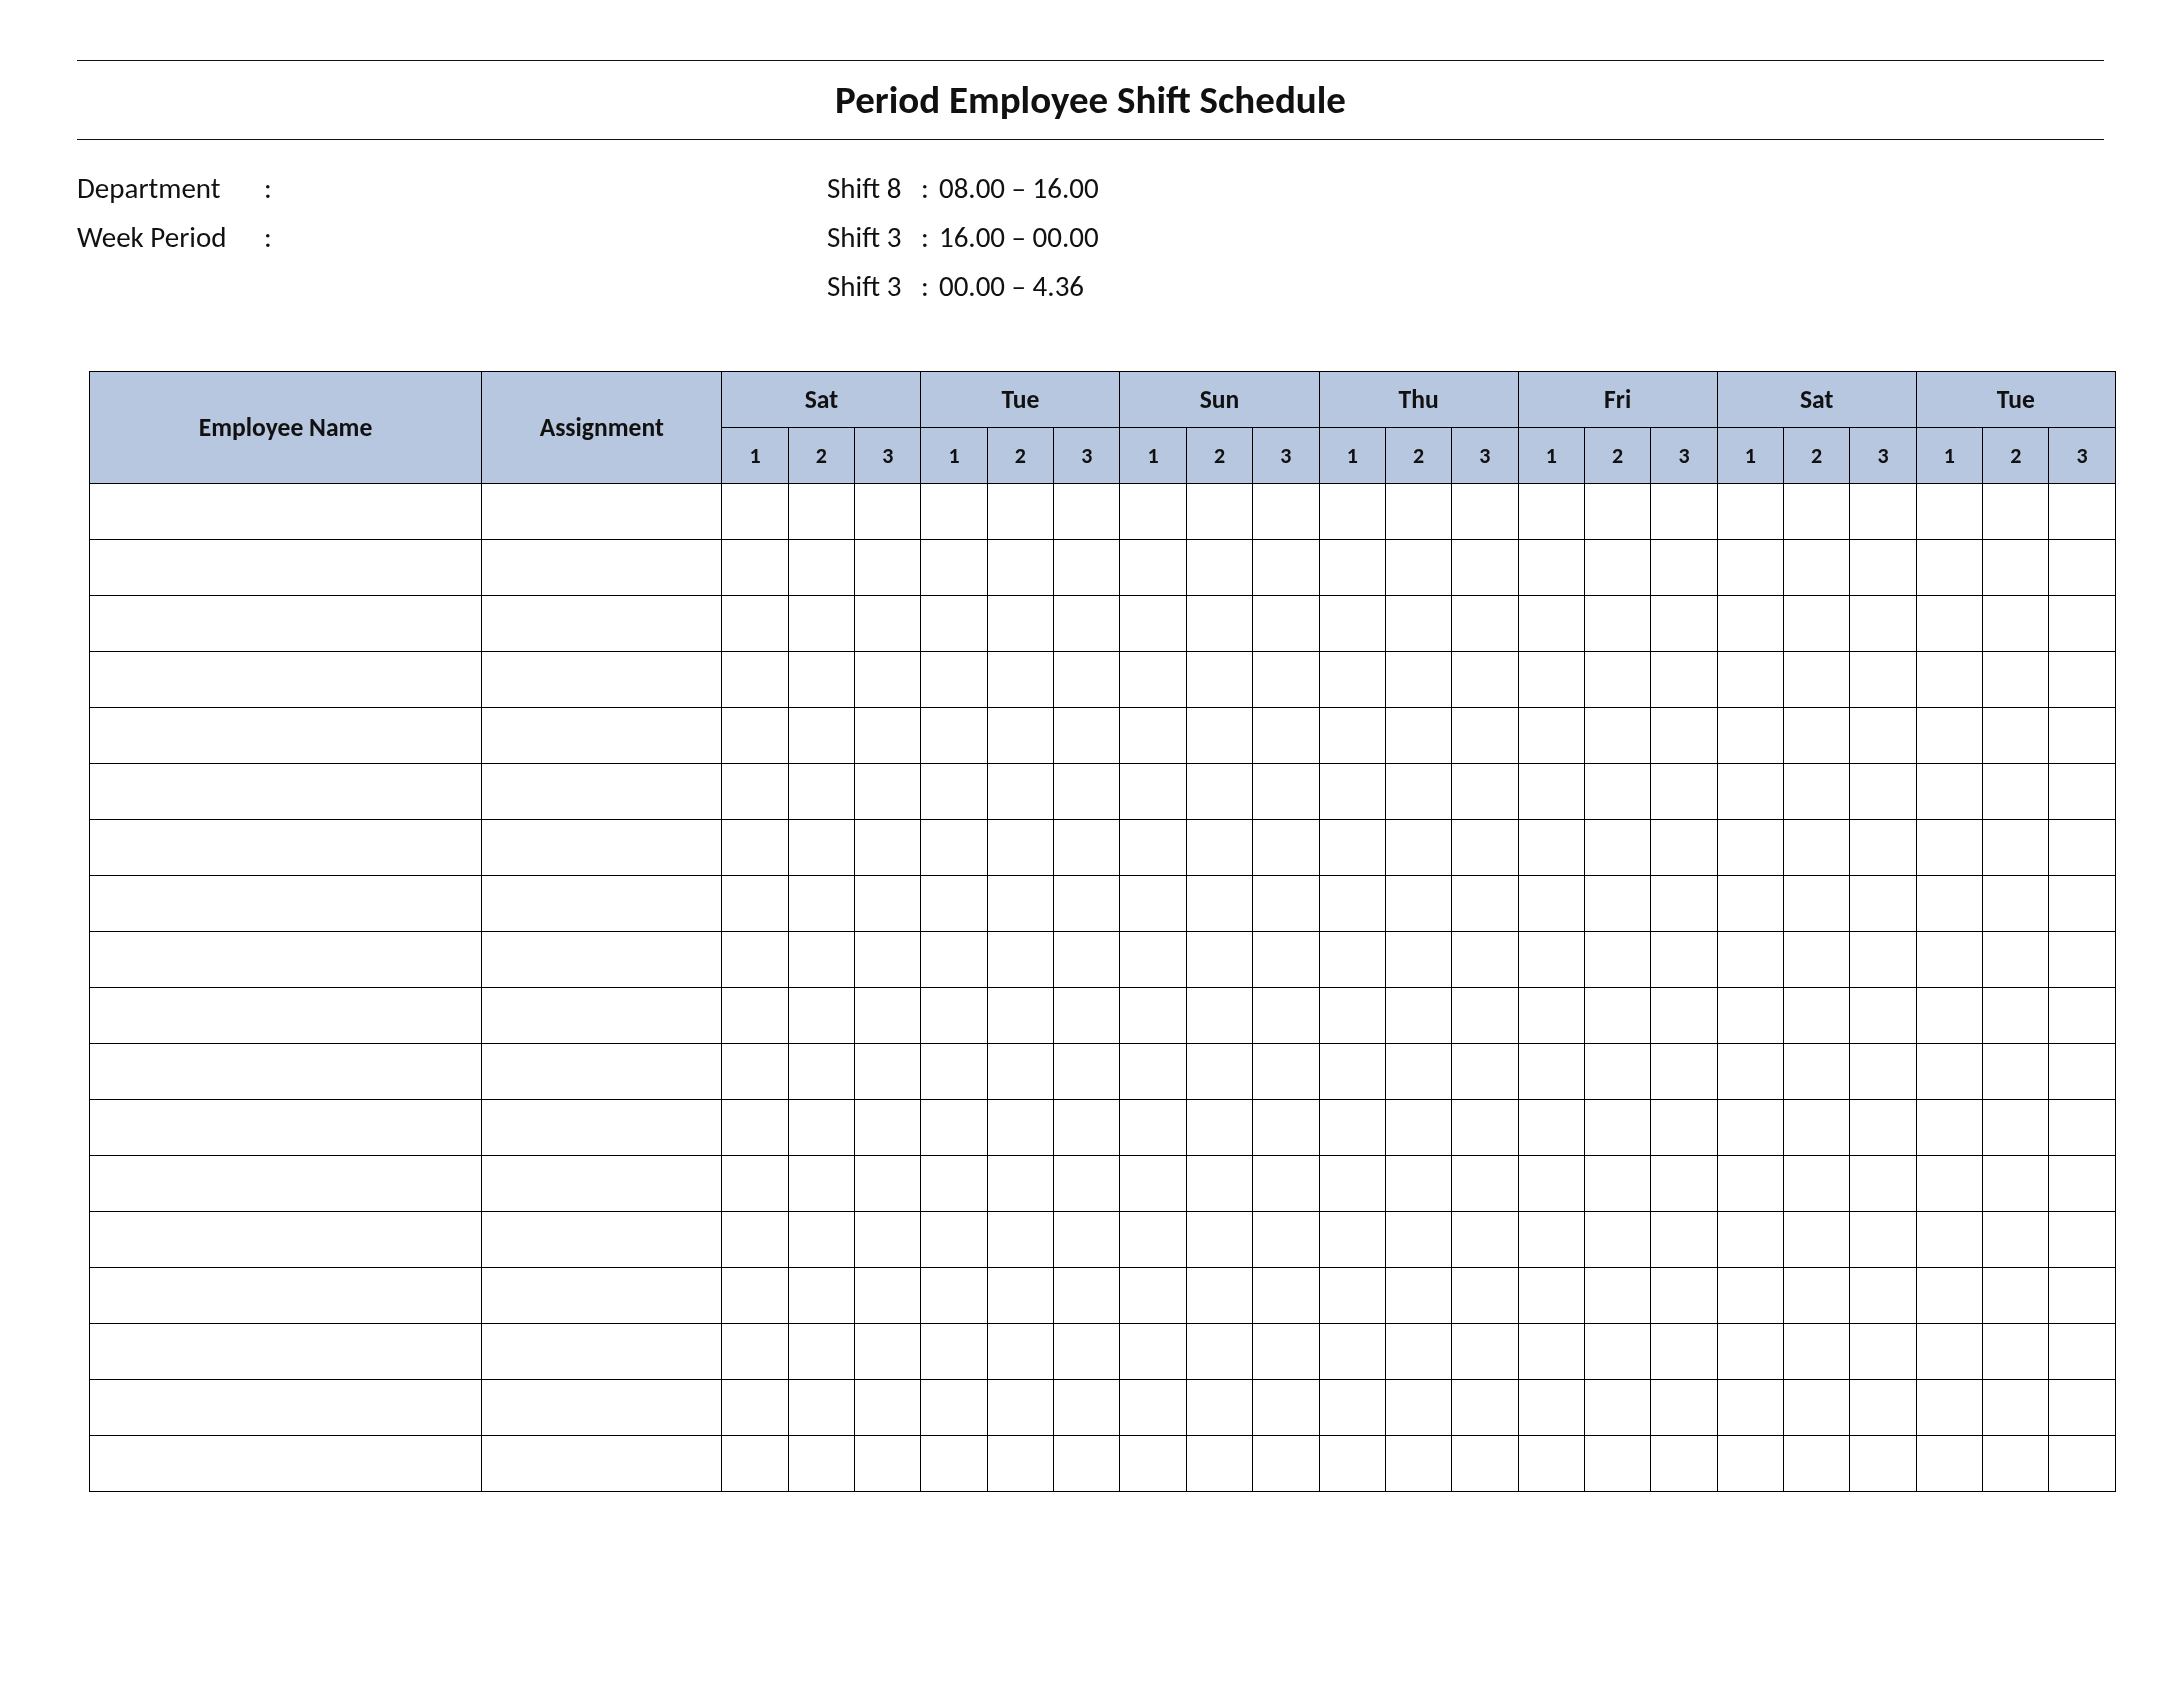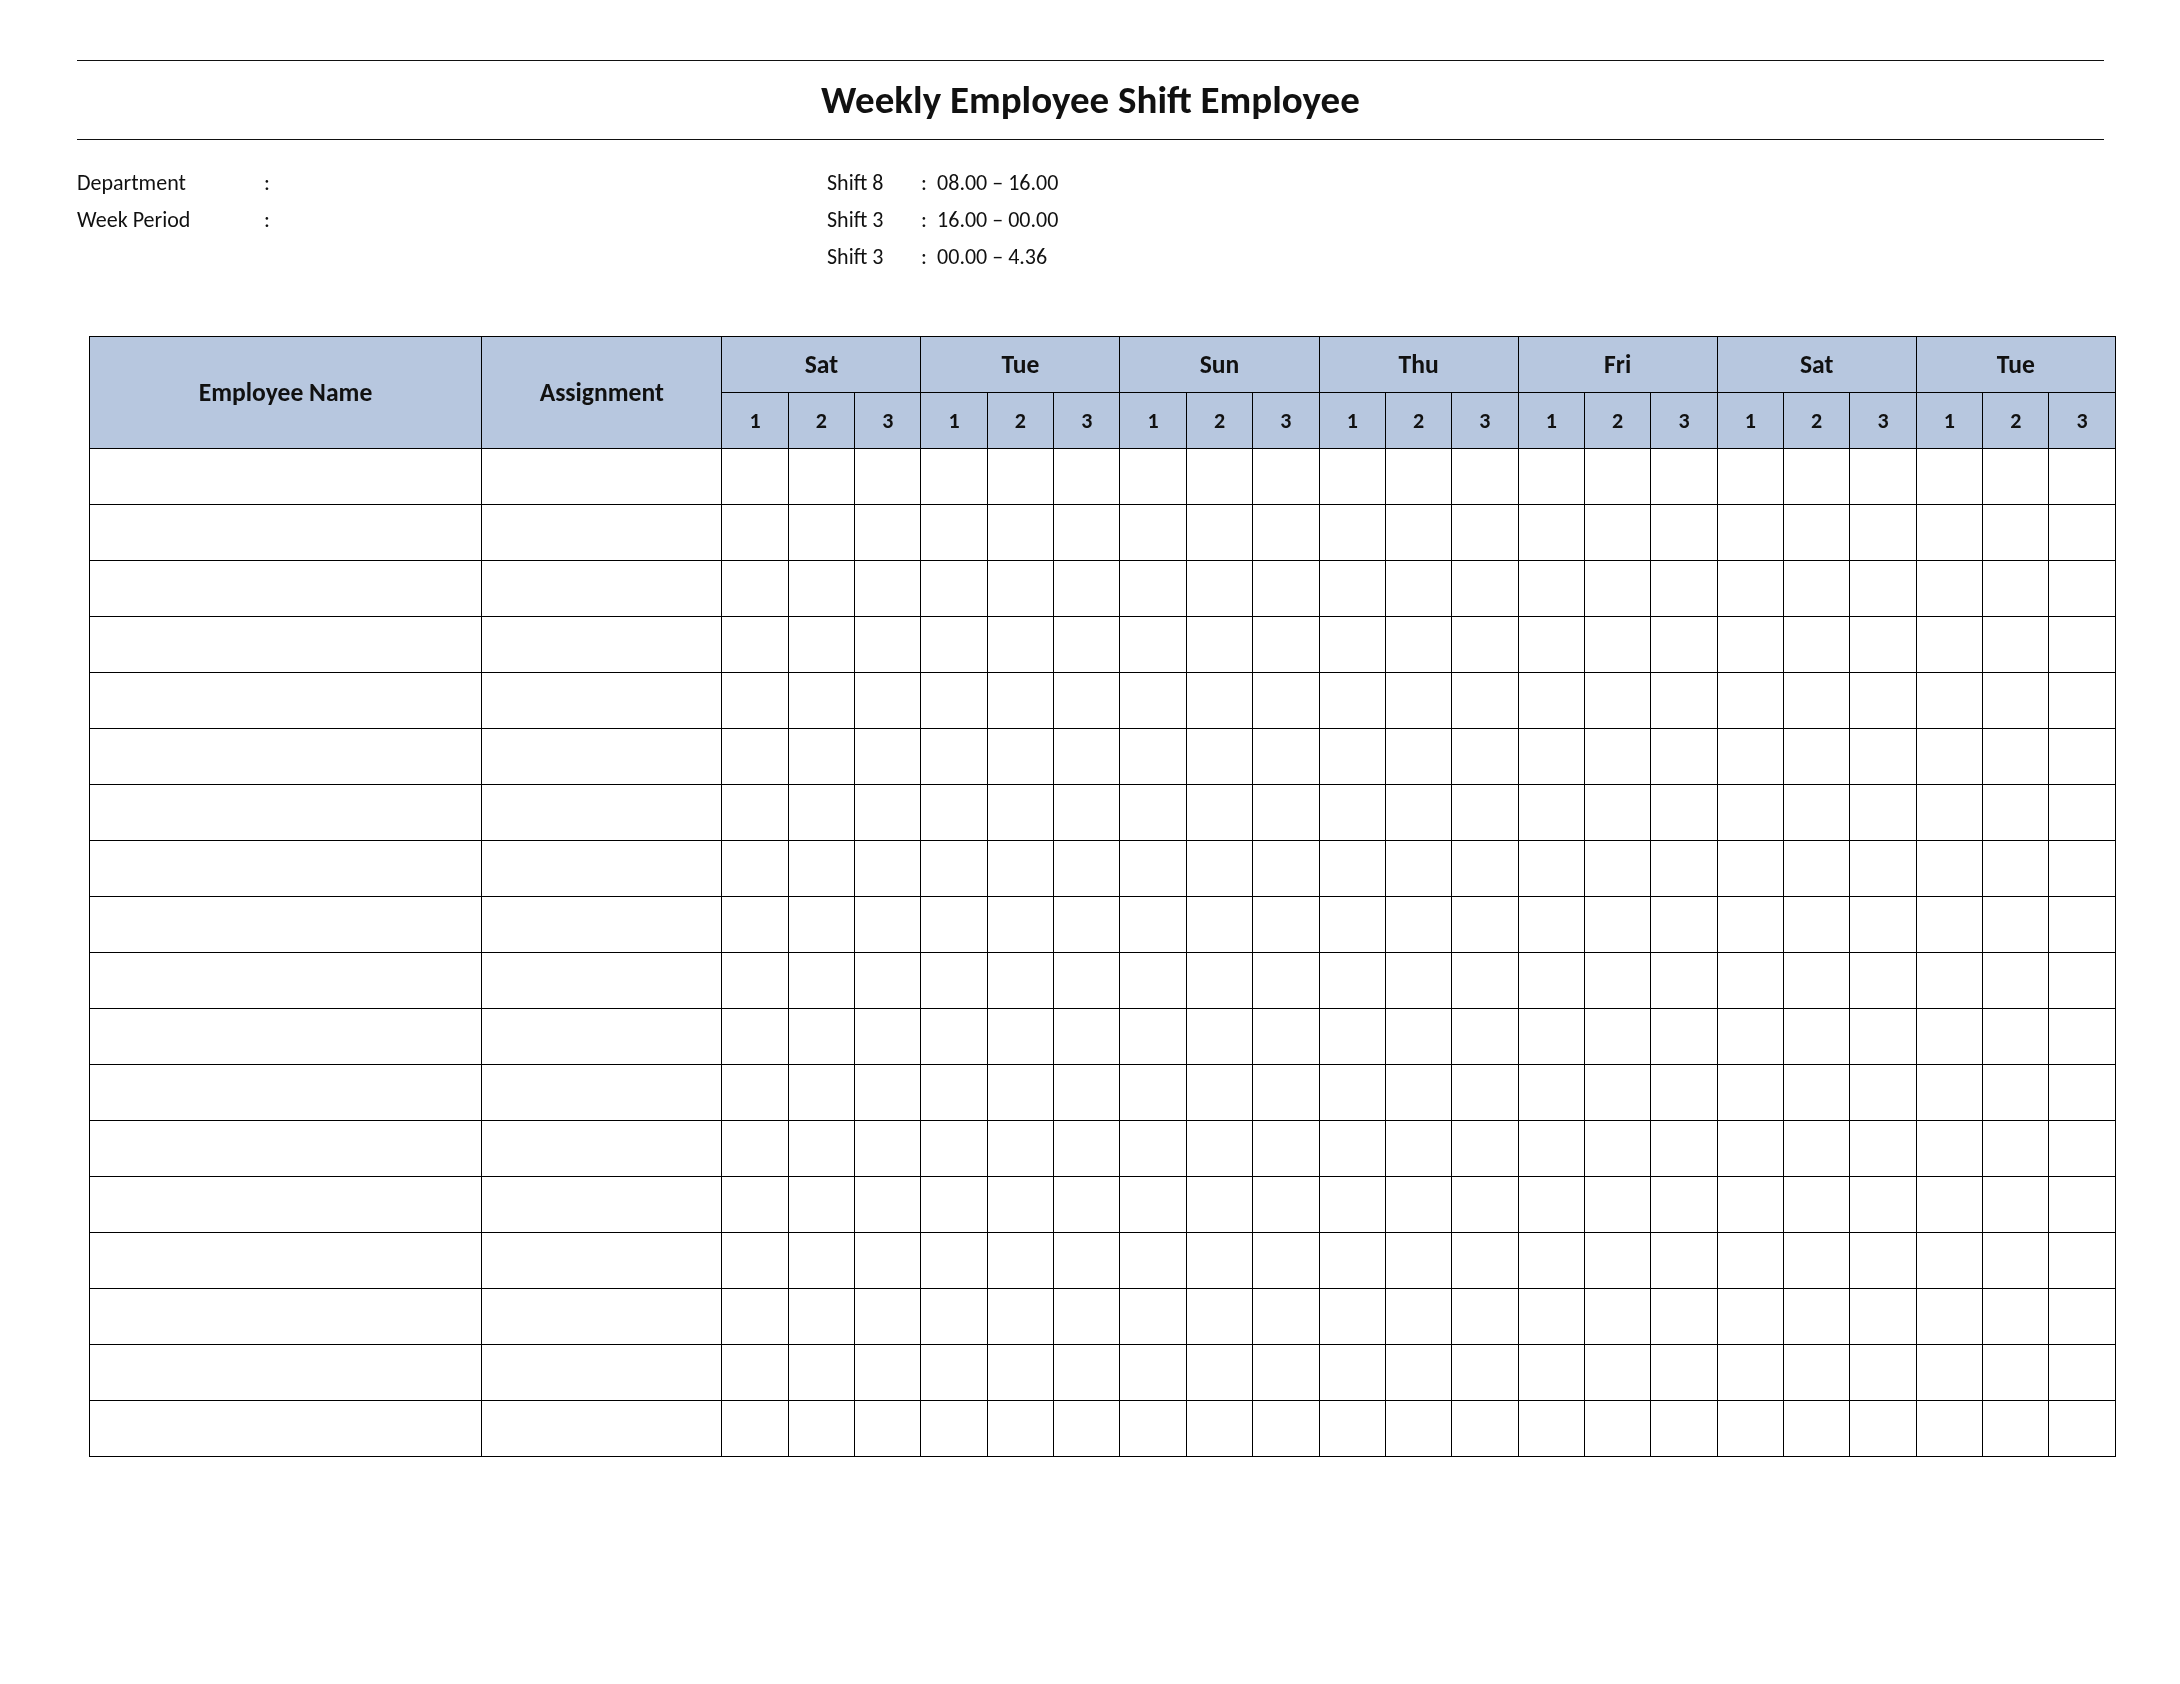--- a/index.html
+++ b/index.html
@@ -22,21 +22,21 @@
   }
   .title {
     text-align: center;
     font-weight: 700;
     font-size: 39px;
     padding: 15.3px 0 15.3px 0;
   }
   .meta {
     display: flex;
     padding: 24px 0 0 0;
-    font-size: 22px;
+    font-size: 29px;
     line-height: 1.7;
   }
   .meta-left {
     width: 750px;
   }
   .meta-right {
     flex: 1;
   }
   .meta-row {
     display: flex;
@@ -82,21 +82,21 @@
   col.name   { width: 390px; }
   col.assign { width: 239px; }
   col.shift  { width: 66px; }
 </style>
 </head>
 <body>
 
 <div class="page">
 
   <hr class="rule">
-  <div class="title">Weekly Employee Shift Employee</div>
+  <div class="title">Period Employee Shift Schedule</div>
   <hr class="rule">
 
   <div class="meta">
     <div class="meta-left">
       <div class="meta-row">
         <span class="meta-label">Department</span>
         <span class="meta-colon">:</span>
         <span></span>
       </div>
       <div class="meta-row">

